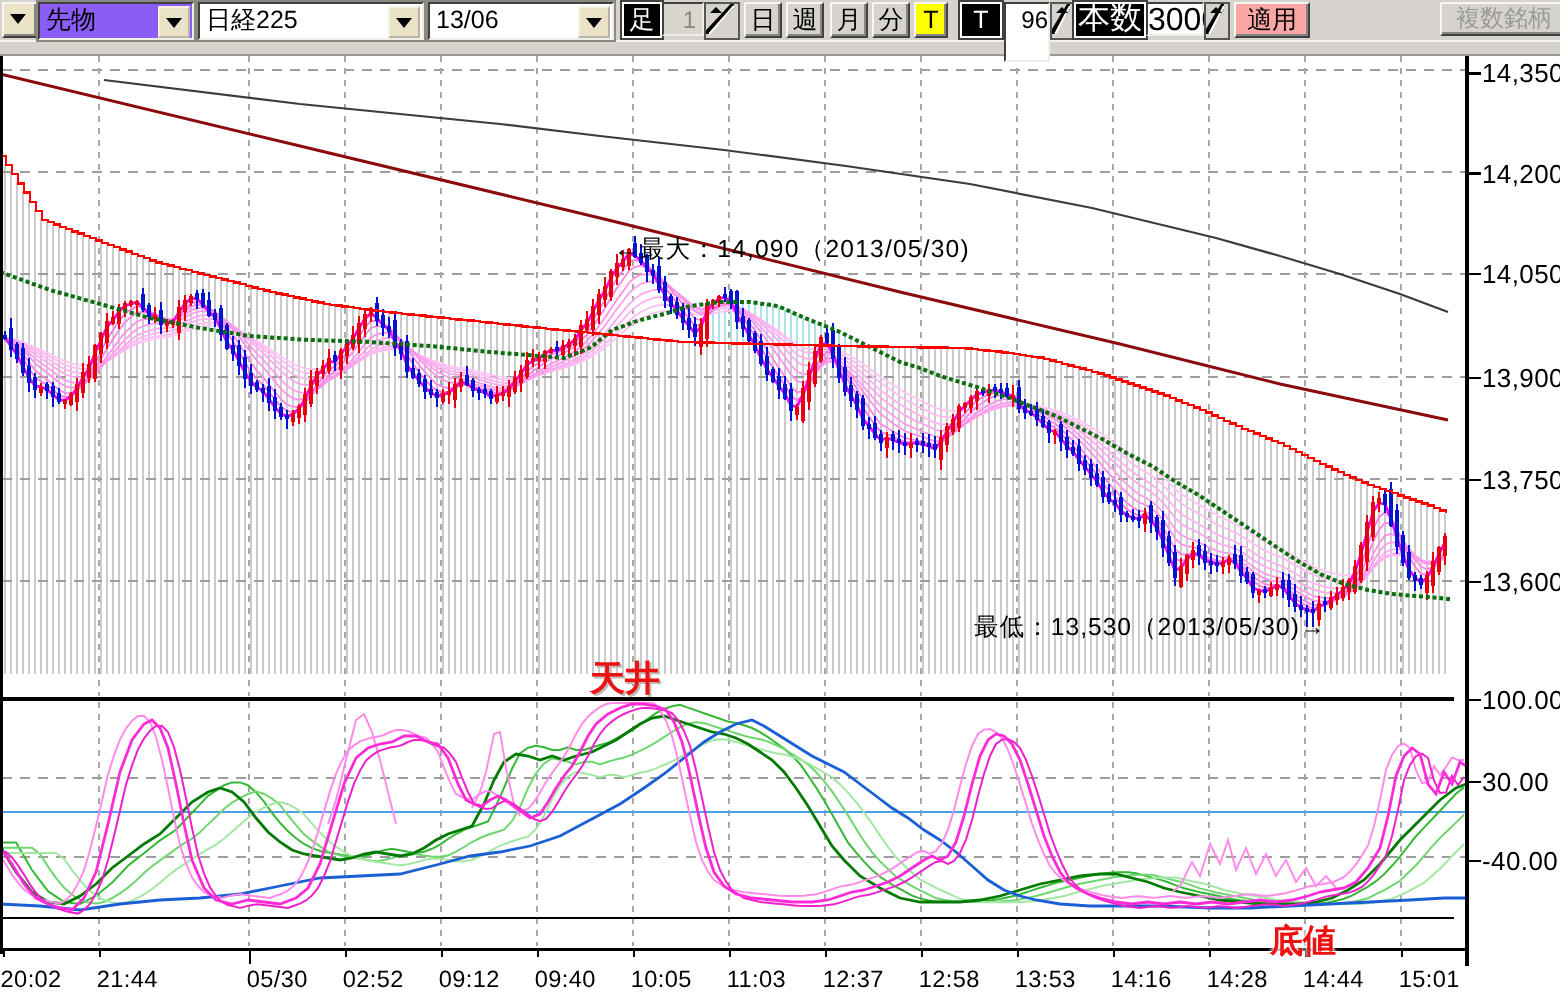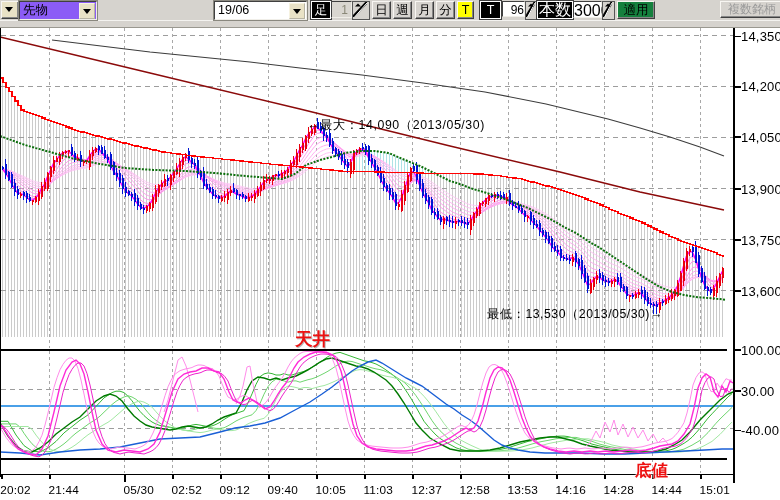--- a/index.html
+++ b/index.html
@@ -621,46 +621,52 @@
 <div style="position:absolute;left:0;top:20px;width:780px;height:1px;background:#f4f3f0;"></div>
 <div style="position:absolute;left:0;top:27px;width:780px;height:1px;background:#9a9890;"></div>
 <div style="position:absolute;left:1px;top:1px;width:16px;height:16px;background:#e9e2c6;color:#000;border-top:1px solid #f8f6f2;border-left:1px solid #f8f6f2;border-right:1px solid #404040;border-bottom:1px solid #404040;box-shadow:inset -1px -1px 0 #868686;font-size:12.5px;text-align:center;line-height:16px;font-family:'Liberation Sans',sans-serif;white-space:nowrap;overflow:hidden;"></div>
 <div style="position:absolute;left:5px;top:7px;width:0;height:0;border-left:4.5px solid transparent;border-right:4.5px solid transparent;border-top:5px solid #000;"></div>
 <div style="position:absolute;left:19px;top:1px;width:76px;height:17px;background:#8b5cf6;border-top:1px solid #404040;border-left:1px solid #404040;border-right:1px solid #f0eee8;border-bottom:1px solid #f0eee8;box-shadow:0 0 0 1px #8a887f;">
       <div style="position:absolute;left:3px;top:0;font-size:12.5px;color:#000;line-height:17px;font-family:'Liberation Sans',sans-serif;white-space:nowrap;">先物</div>
       <div style="position:absolute;left:59px;top:1px;width:14px;height:14px;background:#e9e2c6;border:1px solid #b8b4a4;border-top-color:#f6f2e0;border-left-color:#f6f2e0;">
         <div style="width:0;height:0;margin:5px auto 0;border-left:4.5px solid transparent;border-right:4.5px solid transparent;border-top:5px solid #000;"></div>
       </div>
     </div>
+<div style="position:absolute;left:99px;top:1px;width:111px;height:17px;background:#fff;border-top:1px solid #404040;border-left:1px solid #404040;border-right:1px solid #f0eee8;border-bottom:1px solid #f0eee8;box-shadow:0 0 0 1px #8a887f;">
+      <div style="position:absolute;left:3px;top:0;font-size:12.5px;color:#000;line-height:17px;font-family:'Liberation Sans',sans-serif;white-space:nowrap;">日経225</div>
+      <div style="position:absolute;left:94px;top:1px;width:14px;height:14px;background:#e9e2c6;border:1px solid #b8b4a4;border-top-color:#f6f2e0;border-left-color:#f6f2e0;">
+        <div style="width:0;height:0;margin:5px auto 0;border-left:4.5px solid transparent;border-right:4.5px solid transparent;border-top:5px solid #000;"></div>
+      </div>
+    </div>
 <div style="position:absolute;left:214px;top:1px;width:91px;height:17px;background:#fff;border-top:1px solid #404040;border-left:1px solid #404040;border-right:1px solid #f0eee8;border-bottom:1px solid #f0eee8;box-shadow:0 0 0 1px #8a887f;">
-      <div style="position:absolute;left:3px;top:0;font-size:12.5px;color:#000;line-height:17px;font-family:'Liberation Sans',sans-serif;white-space:nowrap;">19/06</div>
+      <div style="position:absolute;left:3px;top:0;font-size:12.5px;color:#000;line-height:17px;font-family:'Liberation Sans',sans-serif;white-space:nowrap;">13/06</div>
       <div style="position:absolute;left:74px;top:1px;width:14px;height:14px;background:#e9e2c6;border:1px solid #b8b4a4;border-top-color:#f6f2e0;border-left-color:#f6f2e0;">
         <div style="width:0;height:0;margin:5px auto 0;border-left:4.5px solid transparent;border-right:4.5px solid transparent;border-top:5px solid #000;"></div>
       </div>
     </div>
 <div style="position:absolute;left:311px;top:1px;width:18px;height:16px;background:#000;color:#fff;border:1px solid #fff;outline:1px solid #404040;font-size:12.5px;text-align:center;line-height:16px;font-family:'Liberation Sans',sans-serif;">足</div>
 <div style="position:absolute;left:331px;top:1px;width:21px;height:17px;background:#d9d6d0;border-top:1px solid #404040;border-left:1px solid #404040;border-right:1px solid #f0eee8;border-bottom:1px solid #f0eee8;color:#8a8878;font-size:12px;text-align:right;line-height:17px;font-family:'Liberation Sans',sans-serif;padding-right:3px;box-sizing:border-box;">1</div>
 <div style="position:absolute;left:352px;top:1px;width:16px;height:17px;background:#d6d3ce;border:1px solid #565656;"><svg width="14" height="15" viewBox="0 0 14 15">
         <path d="M0 15 L14 0" stroke="#000" stroke-width="2.6" fill="none"></path>
         <path d="M1.6 15 L14 1" stroke="#fff" stroke-width="1" fill="none"></path>
         <path d="M2 4.5 L8 4.5 L5 1.5 Z" fill="#000"></path>
       </svg></div>
 <div style="position:absolute;left:372px;top:1px;width:17px;height:16px;background:#d6d3ce;color:#000;border-top:1px solid #f8f6f2;border-left:1px solid #f8f6f2;border-right:1px solid #404040;border-bottom:1px solid #404040;box-shadow:inset -1px -1px 0 #868686;font-size:12.5px;text-align:center;line-height:16px;font-family:'Liberation Sans',sans-serif;white-space:nowrap;overflow:hidden;">日</div>
 <div style="position:absolute;left:393px;top:1px;width:17px;height:16px;background:#d6d3ce;color:#000;border-top:1px solid #f8f6f2;border-left:1px solid #f8f6f2;border-right:1px solid #404040;border-bottom:1px solid #404040;box-shadow:inset -1px -1px 0 #868686;font-size:12.5px;text-align:center;line-height:16px;font-family:'Liberation Sans',sans-serif;white-space:nowrap;overflow:hidden;">週</div>
 <div style="position:absolute;left:415px;top:1px;width:17px;height:16px;background:#d6d3ce;color:#000;border-top:1px solid #f8f6f2;border-left:1px solid #f8f6f2;border-right:1px solid #404040;border-bottom:1px solid #404040;box-shadow:inset -1px -1px 0 #868686;font-size:12.5px;text-align:center;line-height:16px;font-family:'Liberation Sans',sans-serif;white-space:nowrap;overflow:hidden;">月</div>
 <div style="position:absolute;left:436px;top:1px;width:17px;height:16px;background:#d6d3ce;color:#000;border-top:1px solid #f8f6f2;border-left:1px solid #f8f6f2;border-right:1px solid #404040;border-bottom:1px solid #404040;box-shadow:inset -1px -1px 0 #868686;font-size:12.5px;text-align:center;line-height:16px;font-family:'Liberation Sans',sans-serif;white-space:nowrap;overflow:hidden;">分</div>
 <div style="position:absolute;left:457px;top:1px;width:15px;height:16px;background:#ffff00;color:#000;border-top:1px solid #f8f6f2;border-left:1px solid #f8f6f2;border-right:1px solid #404040;border-bottom:1px solid #404040;box-shadow:inset -1px -1px 0 #868686;font-size:12.5px;text-align:center;line-height:16px;font-family:'Liberation Sans',sans-serif;white-space:nowrap;overflow:hidden;">T</div>
 <div style="position:absolute;left:480px;top:1px;width:19px;height:16px;background:#000;color:#fff;border:1px solid #fff;outline:1px solid #404040;font-size:12.5px;text-align:center;line-height:16px;font-family:'Liberation Sans',sans-serif;">T</div>
-<div style="position:absolute;left:502px;top:1px;width:23px;height:16px;background:#fff;border-top:1px solid #404040;border-left:1px solid #404040;border-right:1px solid #f0eee8;border-bottom:1px solid #f0eee8;color:#000;font-size:12px;text-align:right;line-height:17px;font-family:'Liberation Sans',sans-serif;padding-right:0;box-sizing:border-box;">96</div>
+<div style="position:absolute;left:502px;top:1px;width:23px;height:30px;background:#fff;border-top:1px solid #404040;border-left:1px solid #404040;border-right:1px solid #f0eee8;border-bottom:1px solid #f0eee8;color:#000;font-size:12px;text-align:right;line-height:17px;font-family:'Liberation Sans',sans-serif;padding-right:0;box-sizing:border-box;">96</div>
 <div style="position:absolute;left:525px;top:1px;width:11px;height:17px;background:#d6d3ce;border:1px solid #565656;"><svg width="9" height="15" viewBox="0 0 9 15">
         <path d="M0 15 L9 0" stroke="#000" stroke-width="2.6" fill="none"></path>
         <path d="M1.6 15 L9 1" stroke="#fff" stroke-width="1" fill="none"></path>
         <path d="M2 4.5 L8 4.5 L5 1.5 Z" fill="#000"></path>
       </svg></div>
 <div style="position:absolute;left:537px;top:1px;width:34px;height:16px;background:#000;color:#fff;border:1px solid #fff;outline:1px solid #404040;font-size:16px;text-align:center;line-height:16px;font-family:'Liberation Sans',sans-serif;">本数</div>
 <div style="position:absolute;left:573px;top:1px;width:29px;height:17px;background:#fff;border-top:1px solid #404040;border-left:1px solid #404040;border-right:1px solid #f0eee8;border-bottom:1px solid #f0eee8;color:#000;font-size:16px;text-align:left;line-height:17px;font-family:'Liberation Sans',sans-serif;padding-right:3px;box-sizing:border-box;">3000</div>
 <div style="position:absolute;left:602px;top:1px;width:11px;height:17px;background:#d6d3ce;border:1px solid #565656;"><svg width="9" height="15" viewBox="0 0 9 15">
         <path d="M0 15 L9 0" stroke="#000" stroke-width="2.6" fill="none"></path>
         <path d="M1.6 15 L9 1" stroke="#fff" stroke-width="1" fill="none"></path>
         <path d="M2 4.5 L8 4.5 L5 1.5 Z" fill="#000"></path>
       </svg></div>
-<div style="position:absolute;left:617px;top:1px;width:36px;height:16px;background:#15803d;color:#000;border-top:1px solid #f8f6f2;border-left:1px solid #f8f6f2;border-right:1px solid #404040;border-bottom:1px solid #404040;box-shadow:inset -1px -1px 0 #868686;font-size:12.5px;text-align:center;line-height:16px;font-family:'Liberation Sans',sans-serif;white-space:nowrap;overflow:hidden;">適用</div>
+<div style="position:absolute;left:617px;top:1px;width:36px;height:16px;background:#fca5a5;color:#000;border-top:1px solid #f8f6f2;border-left:1px solid #f8f6f2;border-right:1px solid #404040;border-bottom:1px solid #404040;box-shadow:inset -1px -1px 0 #868686;font-size:12.5px;text-align:center;line-height:16px;font-family:'Liberation Sans',sans-serif;white-space:nowrap;overflow:hidden;">適用</div>
 <div style="position:absolute;left:720px;top:1px;width:62px;height:15px;background:#d6d3ce;color:#9a9a9a;border-top:1px solid #f8f6f2;border-left:1px solid #f8f6f2;border-right:1px solid #404040;border-bottom:1px solid #404040;box-shadow:inset -1px -1px 0 #868686;font-size:12px;text-align:center;line-height:15px;font-family:'Liberation Sans',sans-serif;white-space:nowrap;overflow:hidden;">複数銘柄</div>
 </div>
 </body></html>

